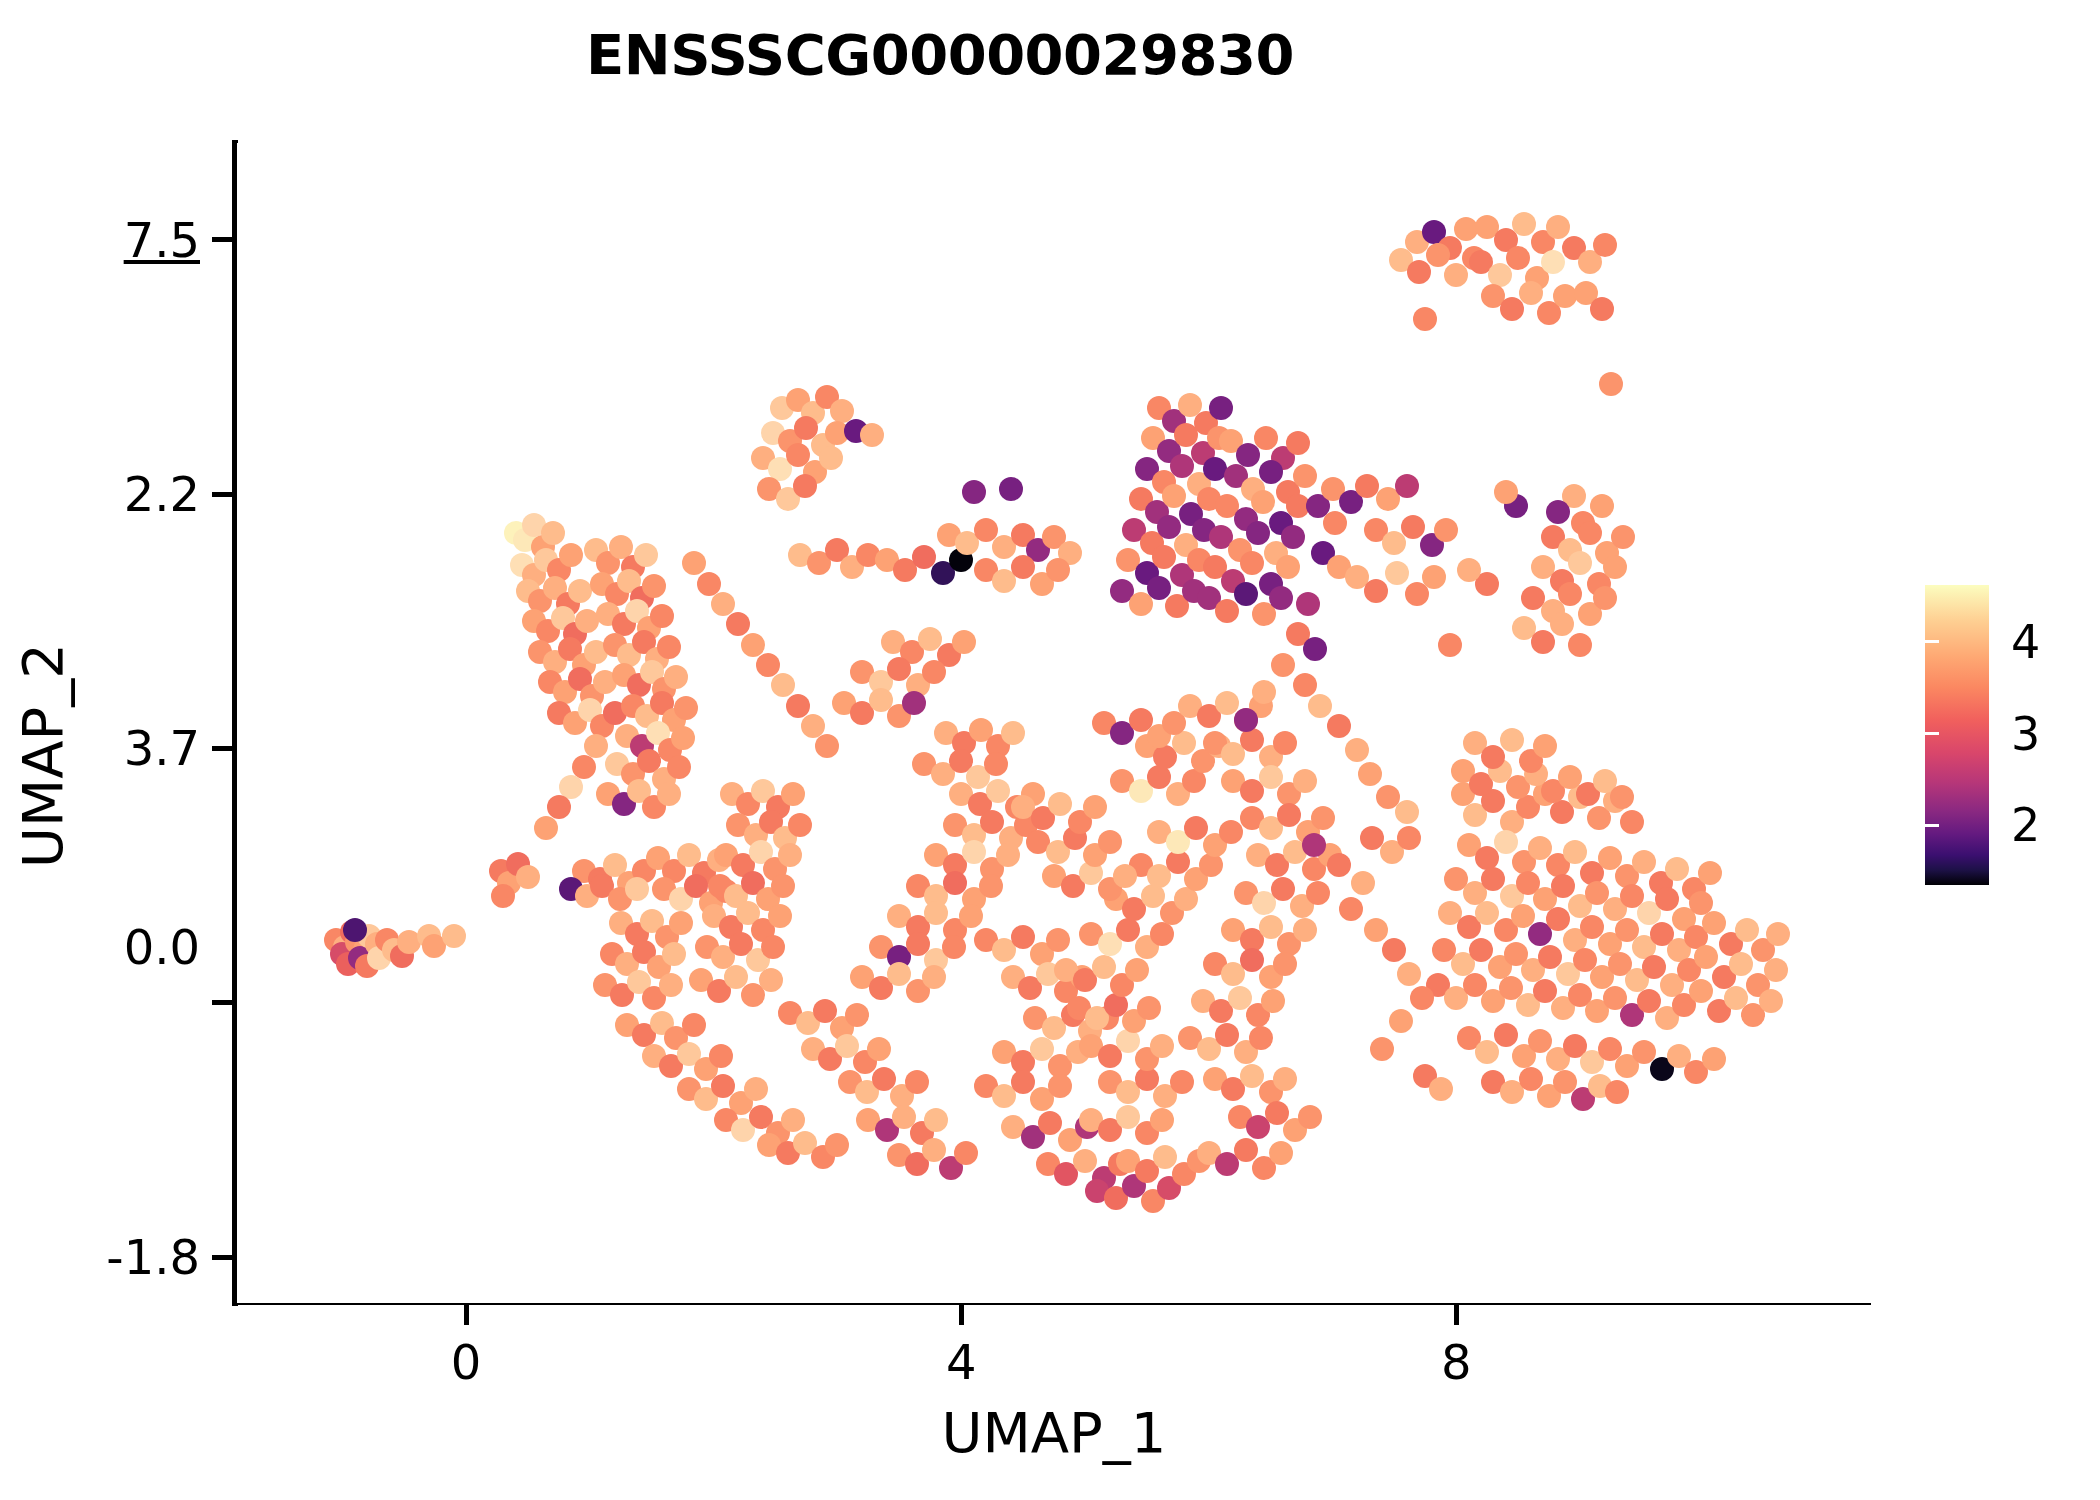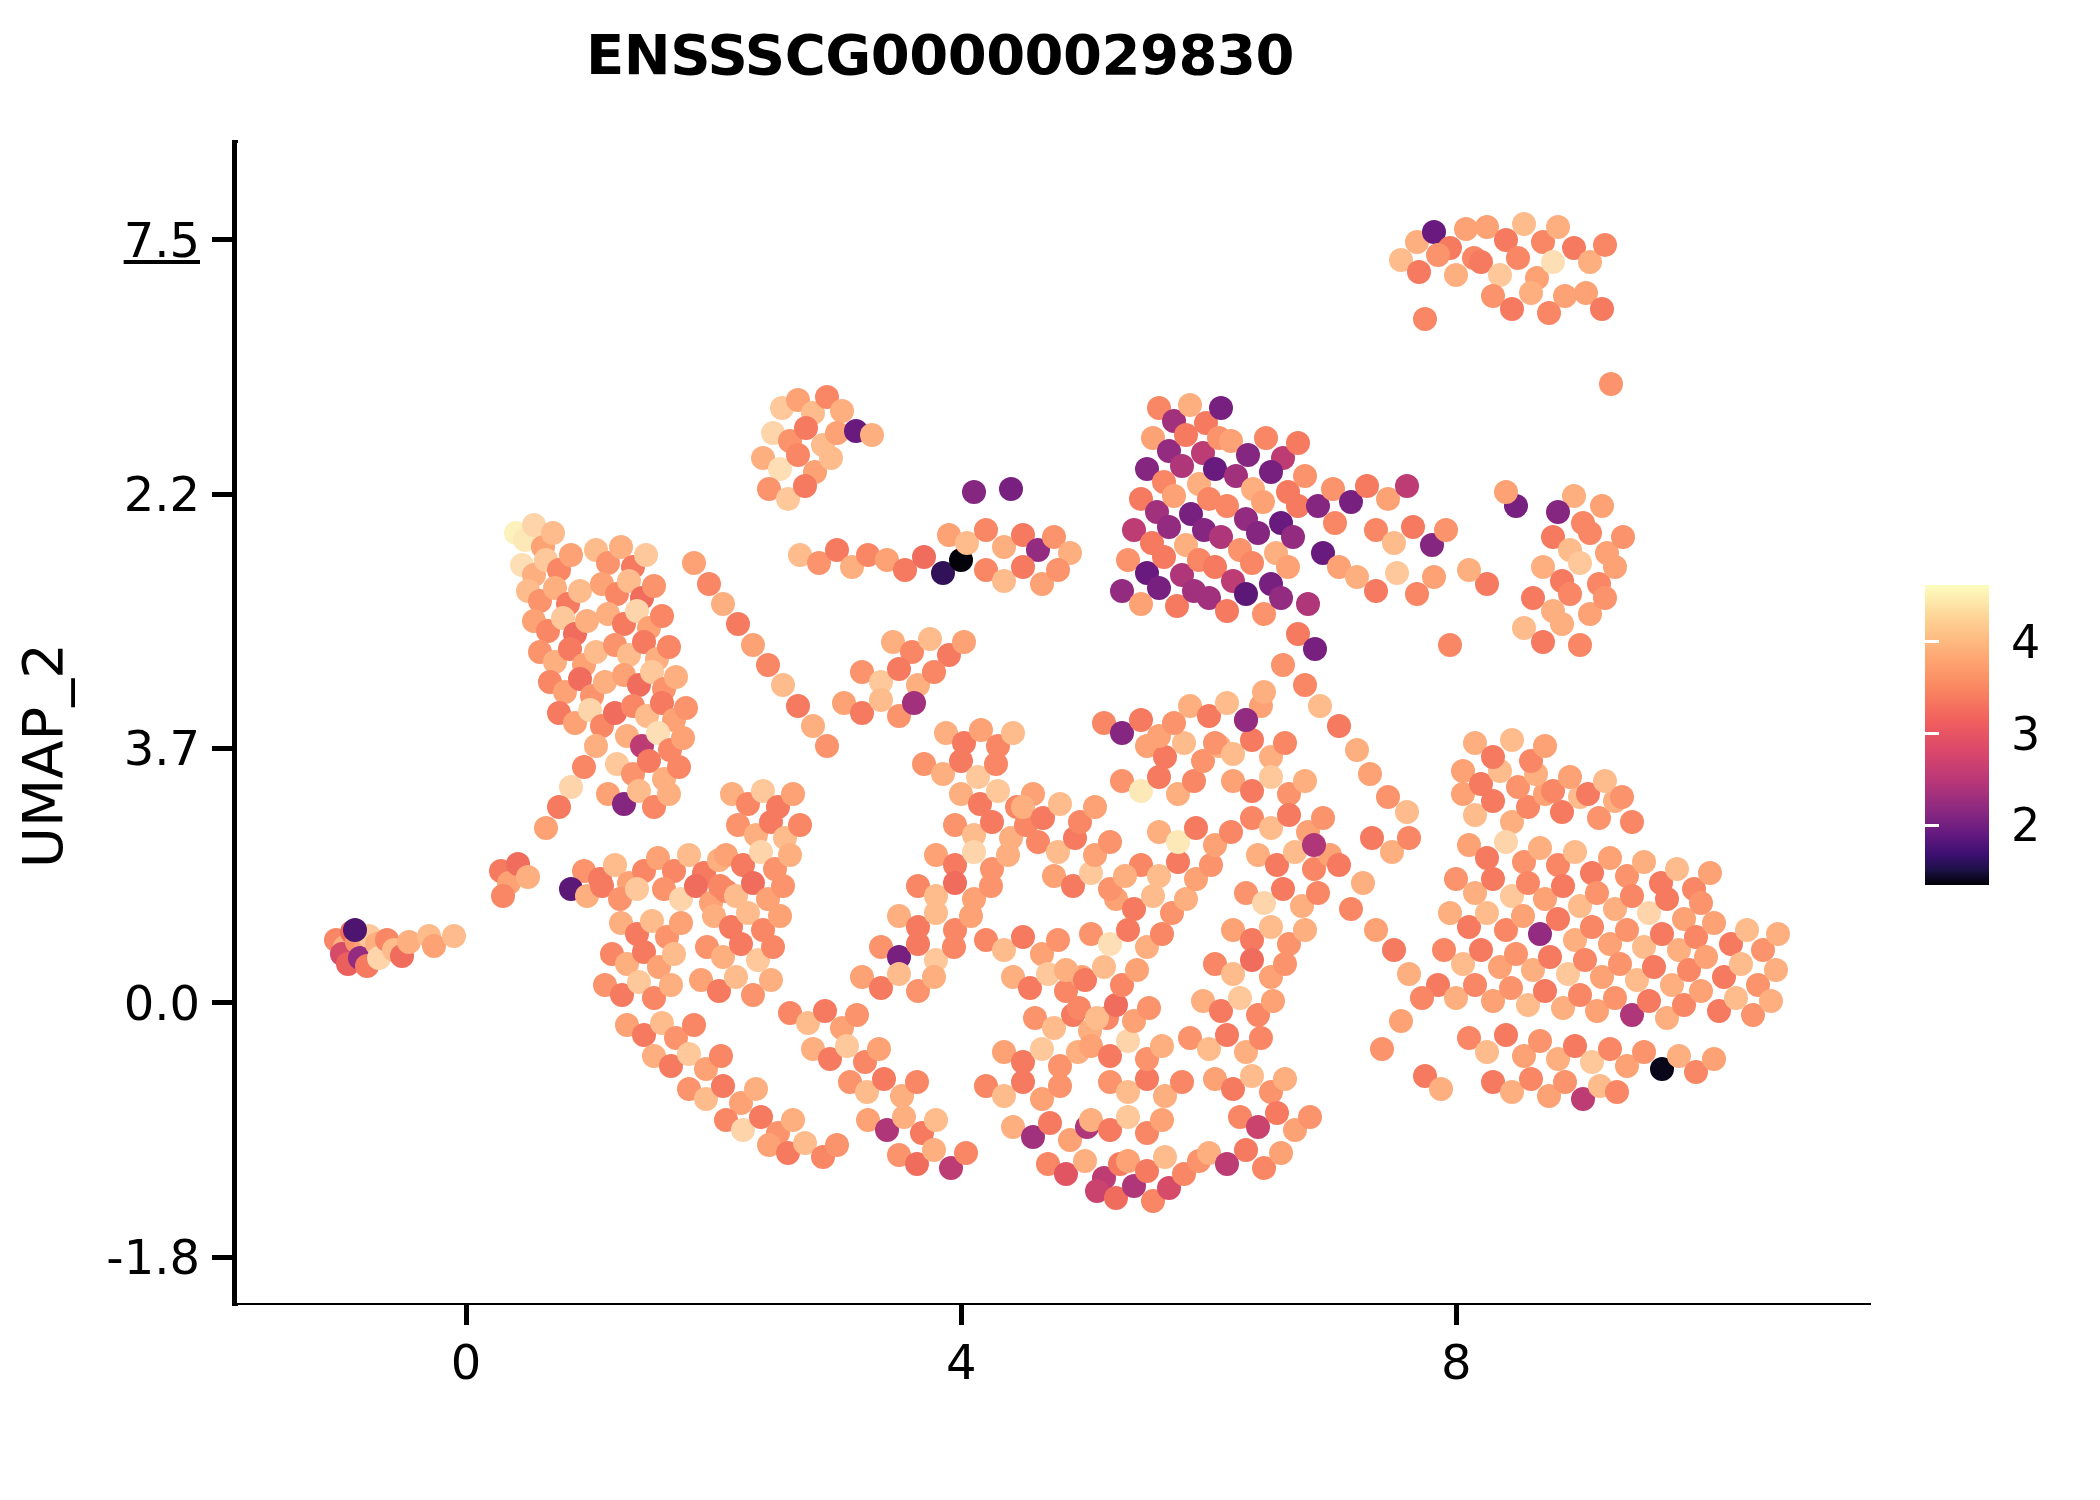--- a/index.html
+++ b/index.html
@@ -178,38 +178,39 @@
 
   <div id="plot-title">ENSSSCG00000029830</div>
 
   <div id="axis-line-y"></div>
   <div id="axis-line-x"></div>
 
   <div id="yticks-layer">
       <div class="tick-y" style="top: 1254.71px;"></div>
       <div class="ticklab-y" style="position: absolute; left: 44px; top: 1257.21px; width: 156px;">-1.8</div>
       <div class="tick-y" style="top: 1000.32px;"></div>
-      <div class="ticklab-y" style="position: absolute; left: 44px; top: 1003px; width: 156px;">0.0</div>
+      <div class="ticklab-y" style="position: absolute; left: 44px; top: 947px; width: 156px;">0.0</div>
       <div class="tick-y" style="top: 745.939px;"></div>
       <div class="ticklab-y" style="position: absolute; left: 44px; top: 748.439px; width: 156px;">3.7</div>
       <div class="tick-y" style="top: 491.553px;"></div>
       <div class="ticklab-y" style="position: absolute; left: 44px; top: 494.053px; width: 156px;">2.2</div>
       <div class="tick-y" style="top: 237.167px;"></div>
       <div class="ticklab-y" style="position: absolute; left: 44px; top: 239.667px; width: 156px; text-decoration: underline;">7.5</div>
     </div>
   <div id="xticks-layer">
       <div class="tick-x" style="left: 463.508px;"></div>
       <div class="ticklab-x" style="left: 466.008px;">0</div>
       <div class="tick-x" style="left: 958.659px;"></div>
       <div class="ticklab-x" style="left: 961.159px;">4</div>
       <div class="tick-x" style="left: 1453.81px;"></div>
       <div class="ticklab-x" style="left: 1456.31px;">8</div>
     </div>
 
   <div id="ylab">UMAP_2</div>
+  <div id="xlab">UMAP_1</div>
 
   <div id="panel">
       <div class="pt" style="left: 99.0303px; top: 796.737px; width: 24px; height: 24px; margin-left: -12px; margin-top: -12px; background: rgb(249, 135, 101);"></div>
       <div class="pt" style="left: 107.695px; top: 803.86px; width: 24px; height: 24px; margin-left: -12px; margin-top: -12px; background: rgb(254, 175, 128);"></div>
       <div class="pt" style="left: 115.123px; top: 788.596px; width: 24px; height: 24px; margin-left: -12px; margin-top: -12px; background: rgb(240, 109, 94);"></div>
       <div class="pt" style="left: 105.22px; top: 810.982px; width: 24px; height: 24px; margin-left: -12px; margin-top: -12px; background: rgb(214, 76, 104);"></div>
       <div class="pt" style="left: 120.074px; top: 798.772px; width: 24px; height: 24px; margin-left: -12px; margin-top: -12px; background: rgb(251, 148, 108);"></div>
       <div class="pt" style="left: 127.502px; top: 806.912px; width: 24px; height: 24px; margin-left: -12px; margin-top: -12px; background: rgb(253, 162, 116);"></div>
       <div class="pt" style="left: 111.409px; top: 821.158px; width: 24px; height: 24px; margin-left: -12px; margin-top: -12px; background: rgb(235, 96, 93);"></div>
       <div class="pt" style="left: 122.55px; top: 815.053px; width: 24px; height: 24px; margin-left: -12px; margin-top: -12px; background: rgb(147, 43, 128);"></div>

